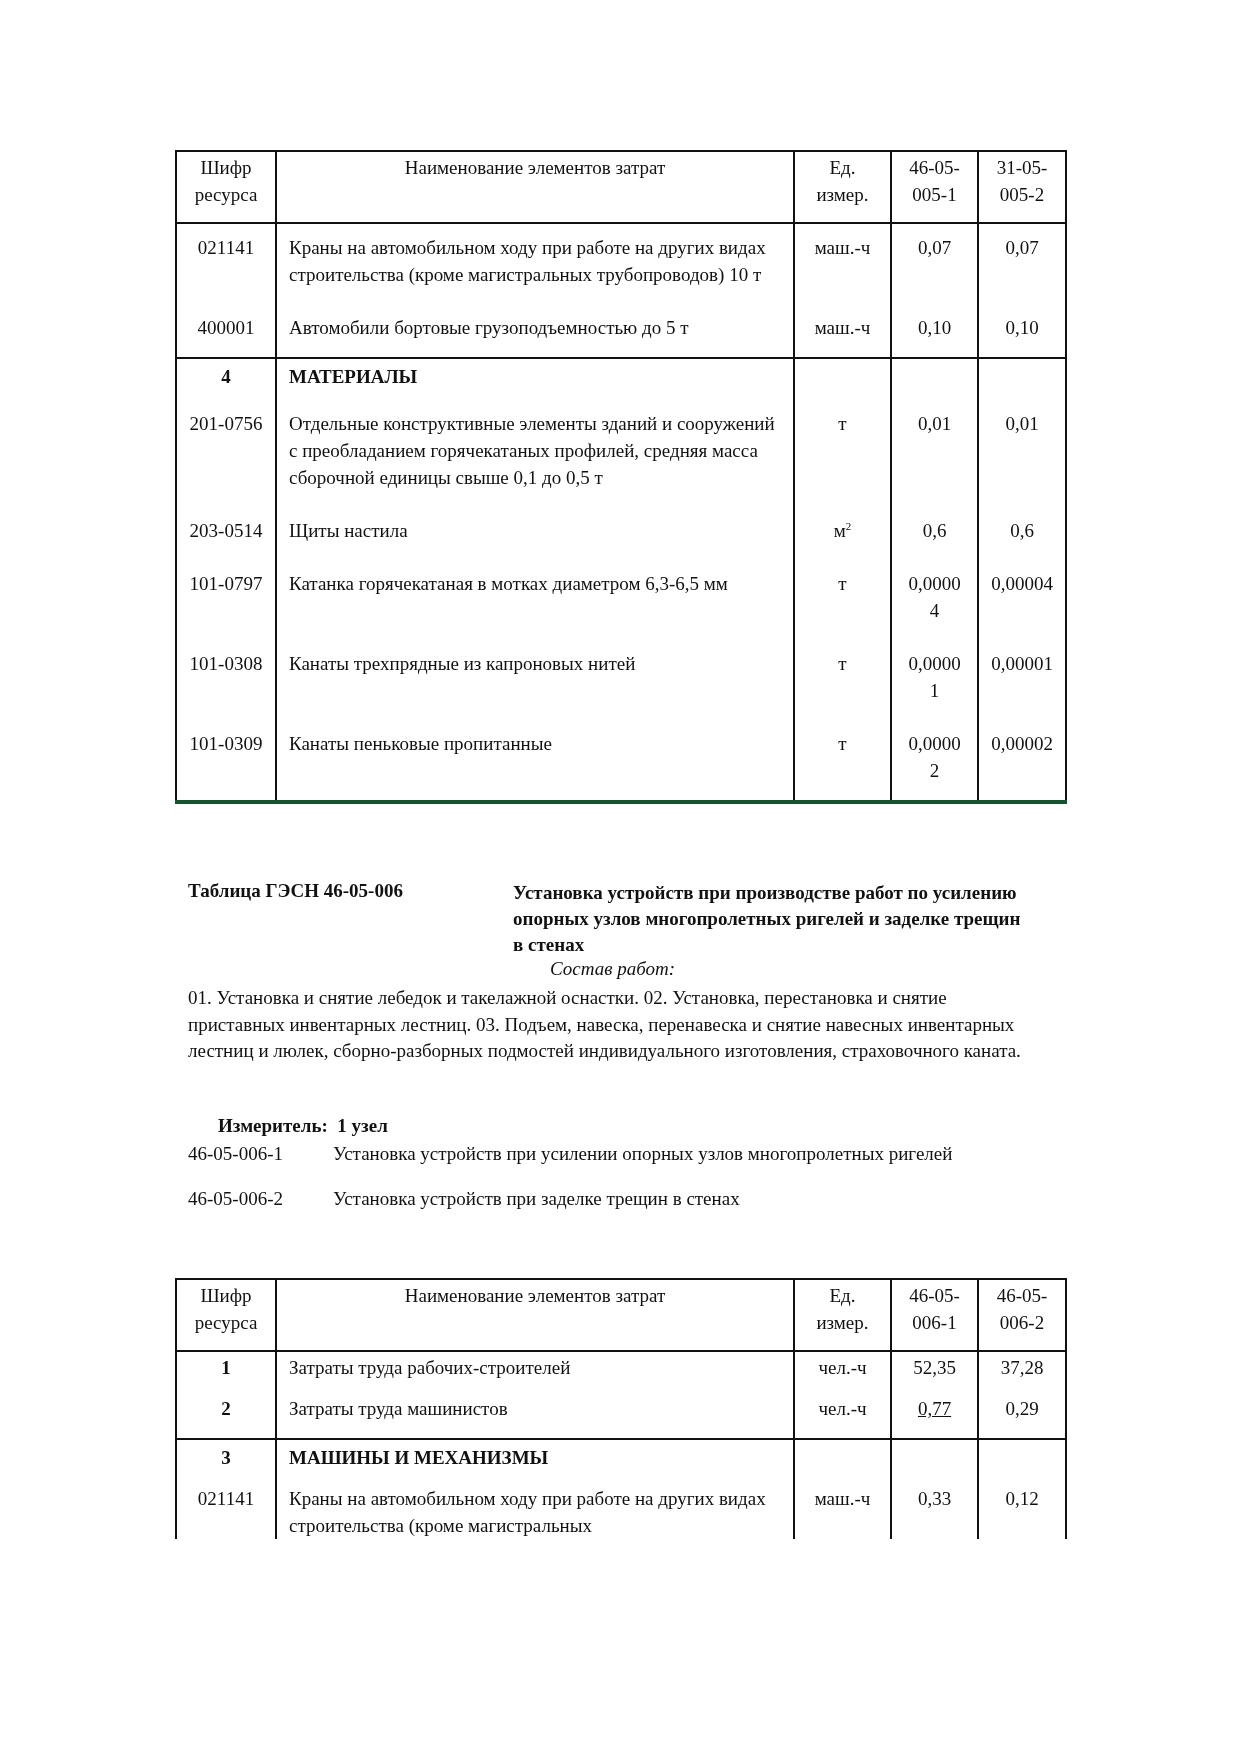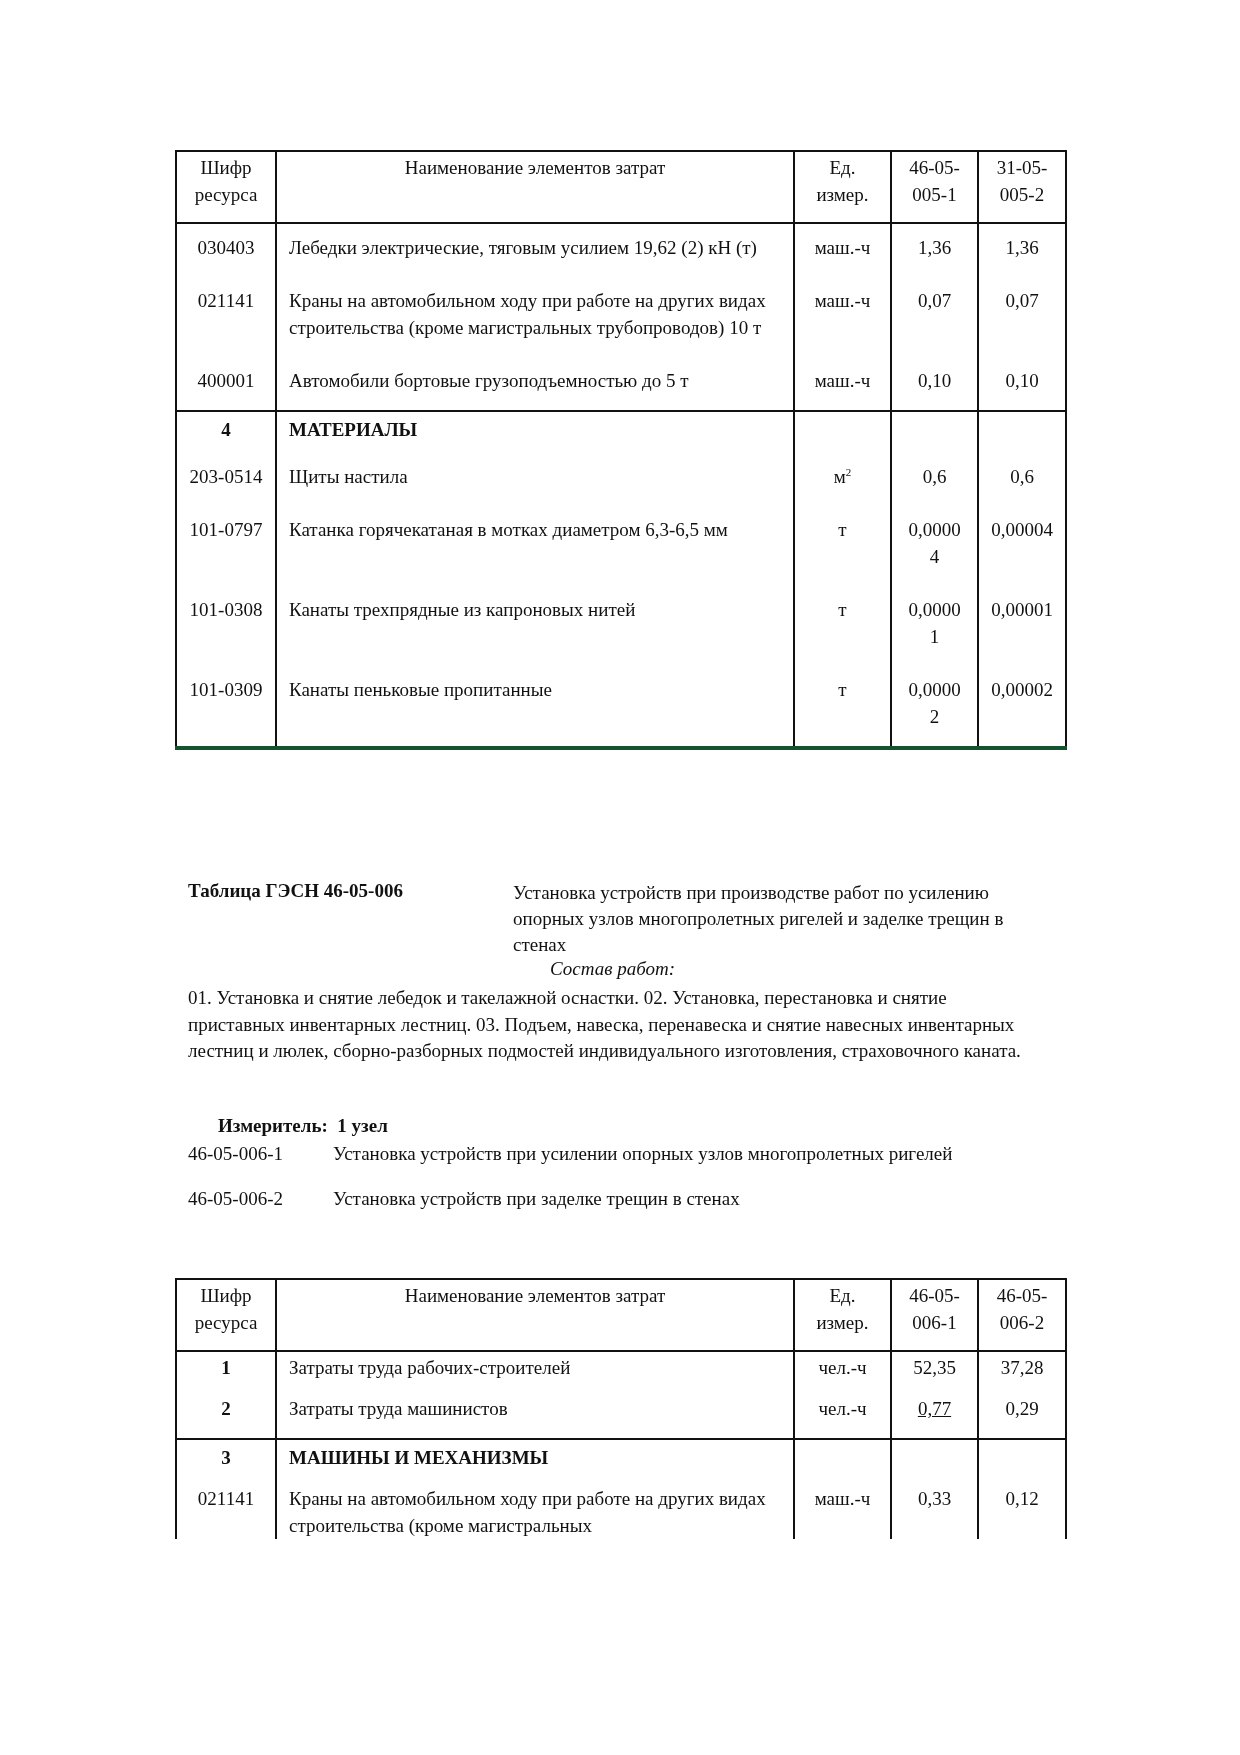--- a/index.html
+++ b/index.html
@@ -14,21 +14,21 @@
   td.code { padding: 0 4px; }
   tr.head td { border-top: 2px solid #111; border-bottom: 2px solid #111; padding-top: 2px; padding-bottom: 14px; text-align: center; }
   tr.row td { padding-top: 10px; padding-bottom: 16px; }
   tr.sec td { border-top: 2px solid #111; padding-top: 4px; padding-bottom: 10px; }
   tr.last td { border-bottom: 4px solid #14532d; }
   .b { font-weight: bold; }
   .name { text-align: left; }
   sup { font-size: 11px; line-height: 0; }
   .abs { position: absolute; }
   .title-left { left: 188px; top: 880px; font-weight: bold; }
-  .title-right { left: 513px; top: 880px; width: 520px; font-weight: normal; line-height: 26px; }
+  .title-right { left: 513px; top: 880px; width: 520px; font-weight: bold; line-height: 26px; }
   .sostav { left: 550px; top: 958px; font-style: italic; }
   .para { left: 188px; top: 985px; width: 860px; line-height: 26.5px; }
   .meas { left: 218px; top: 1115px; }
   .meas .lbl { font-weight: bold; }
   .var { left: 188px; }
   .var .c { display: inline-block; width: 145px; }
 </style>
 </head>
 <body>
 
@@ -42,46 +42,46 @@
     </colgroup>
   <tbody>
       <tr class="head">
     <td class="bl br">Шифр ресурса</td>
     <td class="br">Наименование элементов затрат</td>
     <td class="br">Ед. измер.</td>
     <td class="br">46-05-005-1</td>
     <td class="br">31-05-005-2</td>
   </tr>
   <tr class="row">
-    <td class="bl br code">030403</td>
-    <td class="br name">Лебедки электрические, тяговым усилием 19,62 (2) кН (т)</td>
-    <td class="br unit">маш.-ч</td>
-    <td class="br val">1,36</td>
-    <td class="br val">1,36</td>
-  </tr>
-  <tr class="row">
     <td class="bl br code">021141</td>
     <td class="br name">Краны на автомобильном ходу при работе на других видах строительства (кроме магистральных трубопроводов) 10 т</td>
     <td class="br unit">маш.-ч</td>
     <td class="br val">0,07</td>
     <td class="br val">0,07</td>
   </tr>
   <tr class="row">
     <td class="bl br code">400001</td>
     <td class="br name">Автомобили бортовые грузоподъемностью до 5 т</td>
     <td class="br unit">маш.-ч</td>
     <td class="br val">0,10</td>
     <td class="br val">0,10</td>
   </tr>
   <tr class="sec">
     <td class="bl br code b">4</td>
     <td class="br name b">МАТЕРИАЛЫ</td>
     <td class="br"></td>
         <td class="br"></td>
         <td class="br"></td>
+  </tr>
+  <tr class="row">
+    <td class="bl br code">201-0756</td>
+    <td class="br name">Отдельные конструктивные элементы зданий и сооружений с преобладанием горячекатаных профилей, средняя масса сборочной единицы свыше 0,1 до 0,5 т</td>
+    <td class="br unit">т</td>
+    <td class="br val">0,01</td>
+    <td class="br val">0,01</td>
   </tr>
   <tr class="row">
     <td class="bl br code">203-0514</td>
     <td class="br name">Щиты настила</td>
     <td class="br unit"><span>м</span><sup>2</sup></td>
     <td class="br val">0,6</td>
     <td class="br val">0,6</td>
   </tr>
   <tr class="row">
     <td class="bl br code">101-0797</td>

